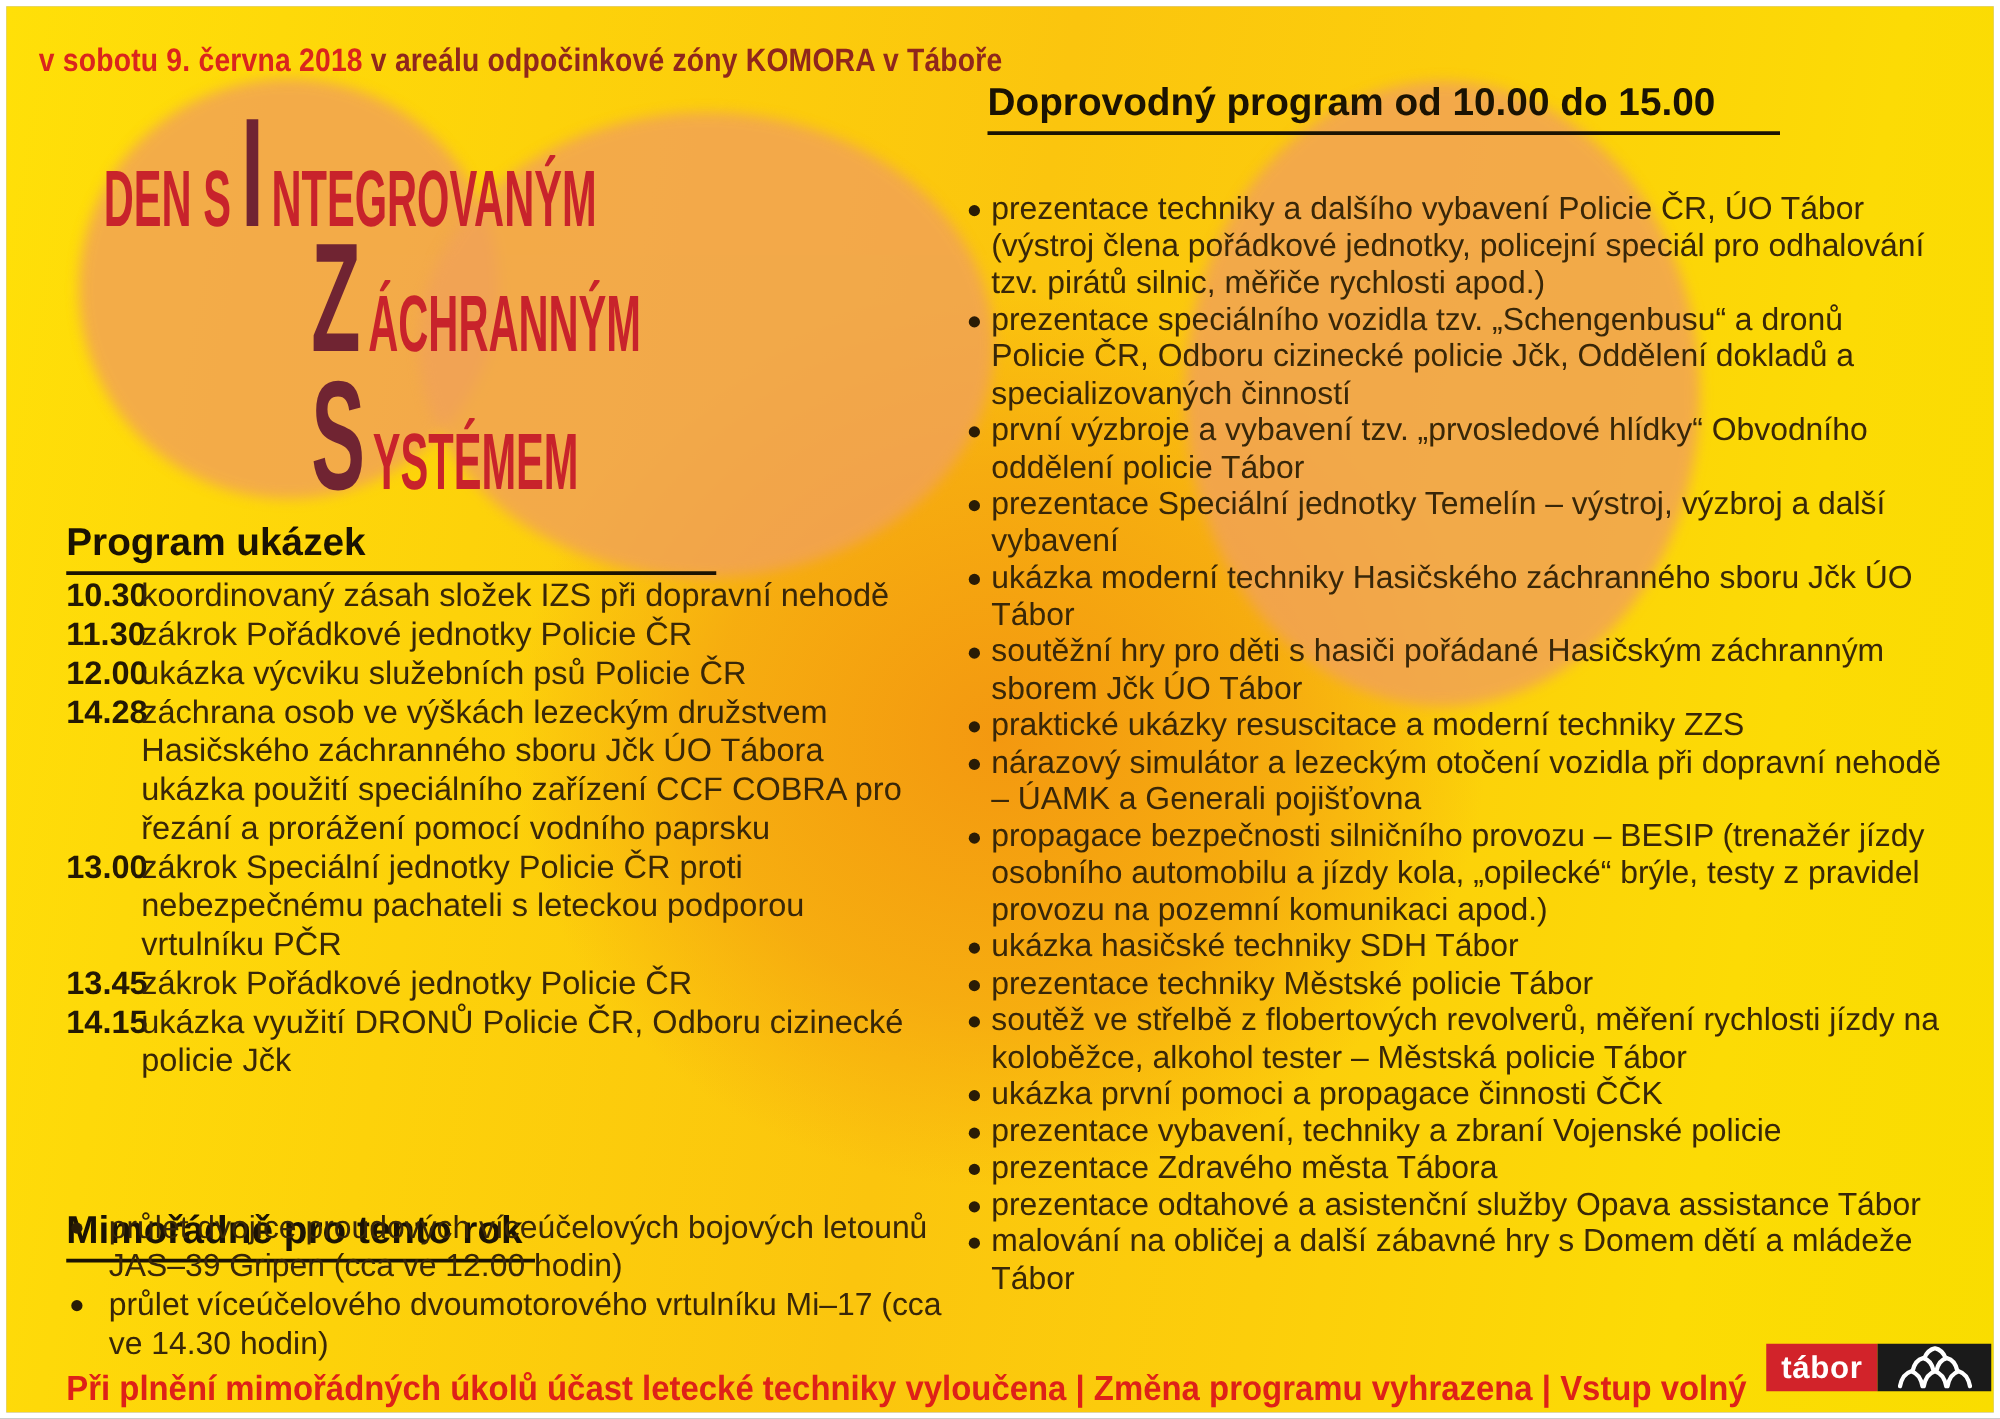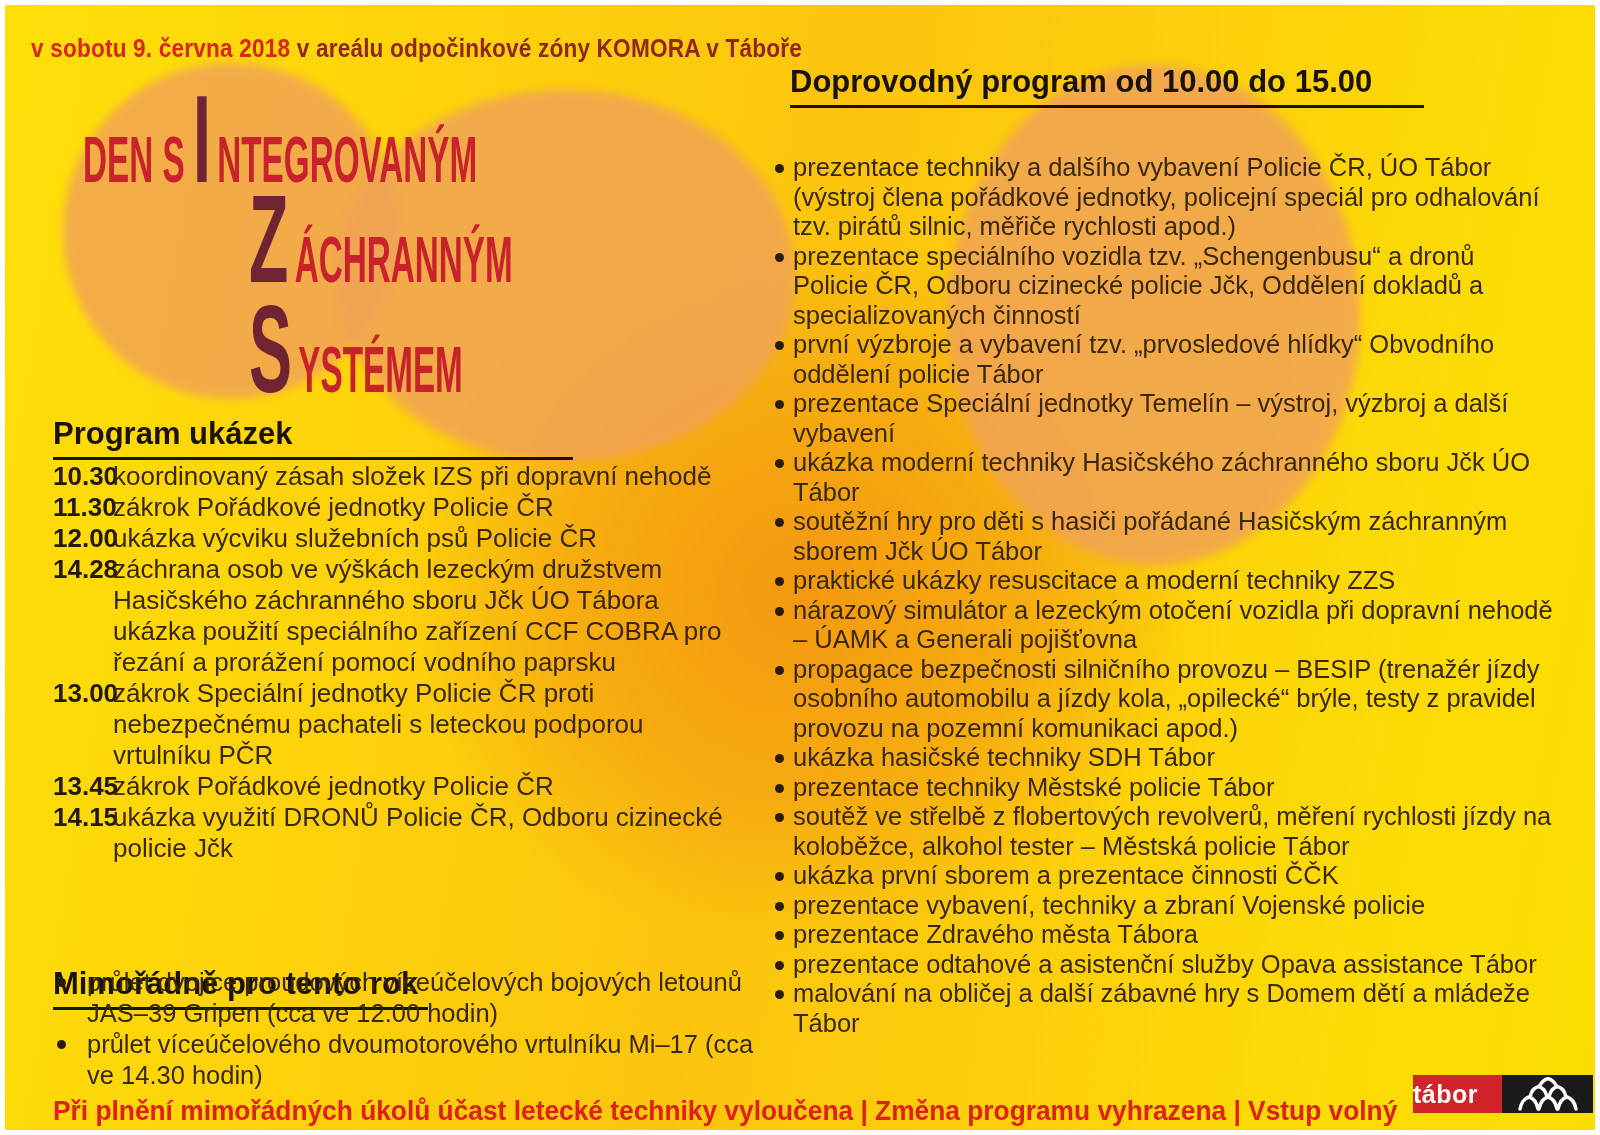--- a/index.html
+++ b/index.html
@@ -66,21 +66,21 @@
   .blist-left .btext{width:690px;color:#392708;font-size:25.5px;line-height:31px;margin-left:12px;}
   .blist-right .btext{width:760px;color:#392708;font-size:25.5px;line-height:29.5px;}
 
   .footer{
     position:absolute;left:48px;top:1090px;white-space:nowrap;
     font-size:28px;font-weight:bold;color:#de2118;
     transform:scaleX(.94);transform-origin:left top;
   }
 
   .logo{position:absolute;left:1408px;top:1070px;width:180px;height:38px;display:flex;}
-  .logo-red{flex:none;width:89px;height:38px;background:#d2232a;display:flex;align-items:center;}
+  .logo-red{flex:none;width:89px;height:38px;background:#d2232a;display:flex;align-items:center;justify-content:center;}
   .logo-red span{color:#ffffff;font-weight:bold;font-size:25px;line-height:1;letter-spacing:.5px;}
   .logo-black{flex:none;width:91px;height:38px;background:#1a1a1a;display:flex;align-items:center;justify-content:center;}
 </style>
 </head>
 <body>
 
 <div class="poster">
 
   <div class="blob blob1"></div>
   <div class="blob blob2"></div>
@@ -218,21 +218,21 @@
         <span class="btext">prezentace techniky Městské policie Tábor</span>
       </div>
 
       <div class="brow">
         <span class="bdot"></span>
         <span class="btext">soutěž ve střelbě z flobertových revolverů, měření rychlosti jízdy na koloběžce, alkohol tester – Městská policie Tábor</span>
       </div>
 
       <div class="brow">
         <span class="bdot"></span>
-        <span class="btext">ukázka první sborem a prezentace činnosti ČČK</span>
+        <span class="btext">ukázka první pomoci a propagace činnosti ČČK</span>
       </div>
 
       <div class="brow">
         <span class="bdot"></span>
         <span class="btext">prezentace vybavení, techniky a zbraní Vojenské policie</span>
       </div>
 
       <div class="brow">
         <span class="bdot"></span>
         <span class="btext">prezentace Zdravého města Tábora</span>

